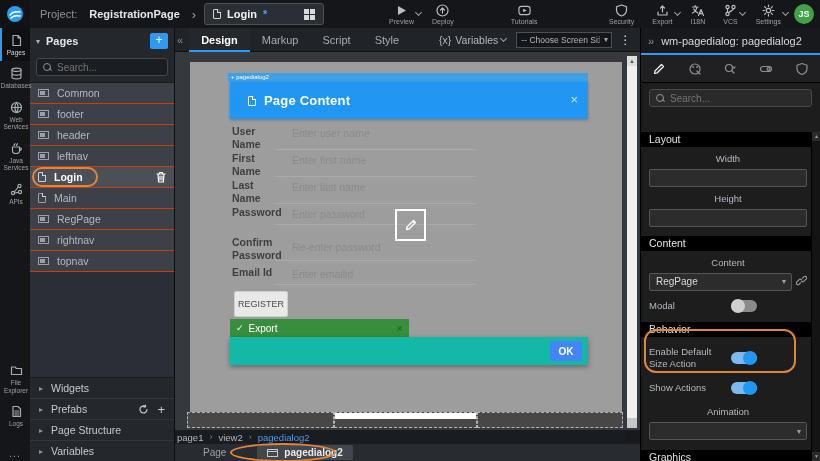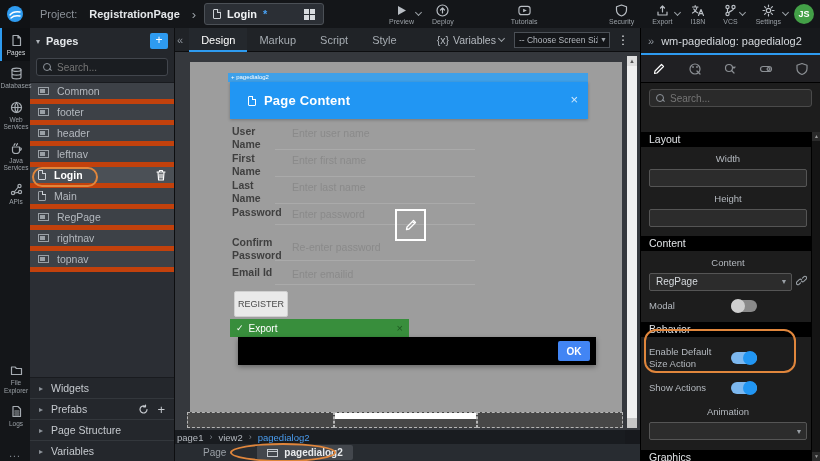--- a/index.html
+++ b/index.html
@@ -42,42 +42,42 @@
   .pages-head { height:26px; display:flex; align-items:center; padding:0 6px; }
   .pages-head .tri { font-size:8px; color:#aeb4ba; margin-right:6px; }
   .pages-head .ttl { color:#e3e6e9; font-size:11px; font-weight:bold; flex:1; }
   .add-btn { width:18px; height:16px; background:#2e9bf0; color:#fff; border-radius:2px; font-size:12px; line-height:14px; text-align:center; cursor:pointer; }
   .pg-search { margin:4px 6px 6px; height:18px; background:#1a1d21; border:1px solid #42464d; border-radius:3px; display:flex; align-items:center; padding:0 6px; }
   .pg-search input { background:transparent; border:0; outline:0; color:#aeb4ba; font-size:10px; width:100%; font-family:"Liberation Sans",sans-serif; }
   .mag { position:relative; width:9px; height:9px; flex:0 0 9px; margin-right:5px; }
   .mag::before { content:""; position:absolute; left:0; top:0; width:6px; height:6px; border:1px solid #8d939a; border-radius:50%; }
   .mag::after { content:""; position:absolute; left:6px; top:6px; width:3px; height:1px; background:#8d939a; transform:rotate(45deg); }
   .pg-list { border-top:1px solid #191b1f; }
-  .pg-row { position:relative; height:21px; display:flex; align-items:center; gap:8px; padding:0 8px; background:#3d4147; border-bottom:5px solid #c2410c; color:#b4b9bf; font-size:10.5px; cursor:pointer; }
+  .pg-row { position:relative; height:21px; display:flex; align-items:center; gap:8px; padding:0 8px; background:#3d4147; border-bottom:1px solid #c2410c; color:#b4b9bf; font-size:10.5px; cursor:pointer; }
   .pg-row.sel { background:#4b5056; color:#fff; font-weight:bold; }
   .ic-partial { width:11px; height:8px; border:1px solid #9aa0a6; position:relative; flex:0 0 11px; }
   .ic-partial::after { content:""; position:absolute; left:1px; top:1px; width:5px; height:4px; background:#9aa0a6; }
   .ic-page { width:8px; height:10px; border:1px solid #cfd3d8; border-radius:1px; position:relative; flex:0 0 8px; }
   .ic-page::after { content:""; position:absolute; right:-1px; top:-1px; width:3px; height:3px; background:#3d4147; border-left:1px solid #cfd3d8; border-bottom:1px solid #cfd3d8; }
   .pg-row.sel .ic-page::after { background:#4b5056; }
   .trash { margin-left:auto; }
   .trash svg { width:10px; height:12px; display:block; }
   .ann-login { position:absolute; left:2px; top:0px; width:66px; height:20px; border:2px solid #e0863c; border-radius:11px; pointer-events:none; }
   .pg-spacer { height:106px; background:#2b2e34; border-bottom:1px solid #191b1f; }
   .pg-sec { height:21px; display:flex; align-items:center; padding:0 9px; border-bottom:1px solid #33373c; color:#c6cacf; font-size:10.5px; cursor:pointer; }
   .pg-sec .tri { font-size:8px; color:#8d939a; margin-right:8px; }
   .pg-sec .sp { flex:1; }
   .pg-sec svg { width:11px; height:11px; margin-left:8px; }
   .pg-sec .plus { color:#c6cacf; font-size:13px; margin-left:8px; }
 
   
   .toolbar { position:absolute; left:175px; top:28px; width:465px; height:24px; background:#202327; display:flex; align-items:center; z-index:15; border-bottom:1px solid #0d0e10; }
   .collapse { color:#8d939a; font-size:11px; margin:0 6px 0 2px; cursor:pointer; }
   .ctab { padding:0 12px; height:24px; line-height:24px; color:#a6acb2; font-size:11px; cursor:pointer; }
-  .ctab.active { color:#fff; font-weight:normal; border-bottom:2px solid #2e9bf0; background:#24282d; }
+  .ctab.active { color:#fff; font-weight:bold; border-bottom:2px solid #2e9bf0; background:#24282d; }
   .vars { margin-left:28px; color:#b4b9bf; font-size:10.5px; cursor:pointer; display:flex; align-items:center; }
   .vars .vx { margin-right:4px; color:#b4b9bf; }
   .scr-select { margin-left:10px; width:96px; height:16px; background:#141619; border:1px solid #4b5056; display:flex; align-items:center; font-size:8.5px; color:#b4b9bf; cursor:pointer; }
   .scr-select .val { flex:1; padding:0 4px; white-space:nowrap; overflow:hidden; }
   .scr-select .car { width:12px; text-align:center; color:#9aa0a6; font-size:7px; border-left:1px solid #4b5056; }
   .kebab { color:#e4e7ea; font-size:12px; margin:0 7px; cursor:pointer; letter-spacing:0; }
   .tsep { width:1px; height:14px; background:#3b3f45; margin:0 2px; }
   .tico { margin:0 5px; cursor:pointer; color:#c6cacf; display:flex; align-items:center; }
   .tico svg { width:13px; height:13px; }
 
@@ -102,21 +102,21 @@
   .dclose { position:absolute; right:10px; top:10px; color:#cfe7fb; font-size:13px; cursor:pointer; }
   .drow { position:absolute; left:2px; width:243px; display:flex; }
   .drow .lbl { width:46px; color:#3f3f3f; font-weight:bold; font-size:10.5px; line-height:1.2; padding-top:6px; }
   .drow .inp { flex:1; border-bottom:1px solid #aaa; margin-left:-3px; padding:8px 0 4px 17px; color:#8a8a8a; font-size:10.5px; cursor:text; }
   .pencil-btn { position:absolute; left:165px; top:136px; width:31px; height:32px; border:2px solid #fff; display:flex; align-items:center; justify-content:center; cursor:pointer; }
   .pencil-btn svg { width:14px; height:14px; }
   .reg-btn { position:absolute; left:4px; top:218px; width:54px; height:26px; background:#e9e9e9; border:1px solid #cfcfcf; border-radius:2px; color:#4a4a4a; font-size:9px; display:flex; align-items:center; justify-content:center; cursor:pointer; }
   .msg { position:absolute; left:0; top:246px; width:179px; height:18px; background:#388e3c; color:#fff; font-size:10px; display:flex; align-items:center; padding:0 6px; }
   .msg .ck { font-size:9px; margin-right:5px; }
   .msg .mx { margin-left:auto; color:#1e5a22; cursor:pointer; font-size:11px; }
-  .dfoot { position:absolute; left:8px; top:264px; width:358px; height:28px; background:#000000; box-shadow:0 2px 5px rgba(0,0,0,.35); }
+  .dfoot { position:absolute; left:0; top:264px; width:358px; height:28px; background:#14b8a6; box-shadow:0 2px 5px rgba(0,0,0,.35); }
   .ok-btn { position:absolute; right:6px; top:4px; width:32px; height:20px; background:#4285f4; border-radius:2px; color:#fff; font-size:10px; font-weight:bold; display:flex; align-items:center; justify-content:center; cursor:pointer; }
 
   
   .crumbbar { position:absolute; left:160px; top:430px; width:465px; height:14px; background:#191c20; display:flex; align-items:center; padding-left:17px; font-size:9.5px; z-index:15; }
   .crumbbar .c { color:#b4b9bf; cursor:pointer; }
   .crumbbar .c.blue { color:#4a9df0; }
   .crumbbar .s { color:#7c828a; margin:0 6px; font-size:9px; }
   .botbar { position:absolute; left:175px; top:444px; width:465px; height:17px; background:#282c31; display:flex; align-items:center; z-index:15; }
   .botbar .pg { color:#9aa0a6; font-size:10px; margin-left:28px; }
   .bottab { position:relative; margin-left:31px; height:15px; background:#43474d; border-radius:2px; display:flex; align-items:center; gap:6px; padding:0 10px; color:#e8eaec; font-size:10px; font-weight:bold; cursor:pointer; }

